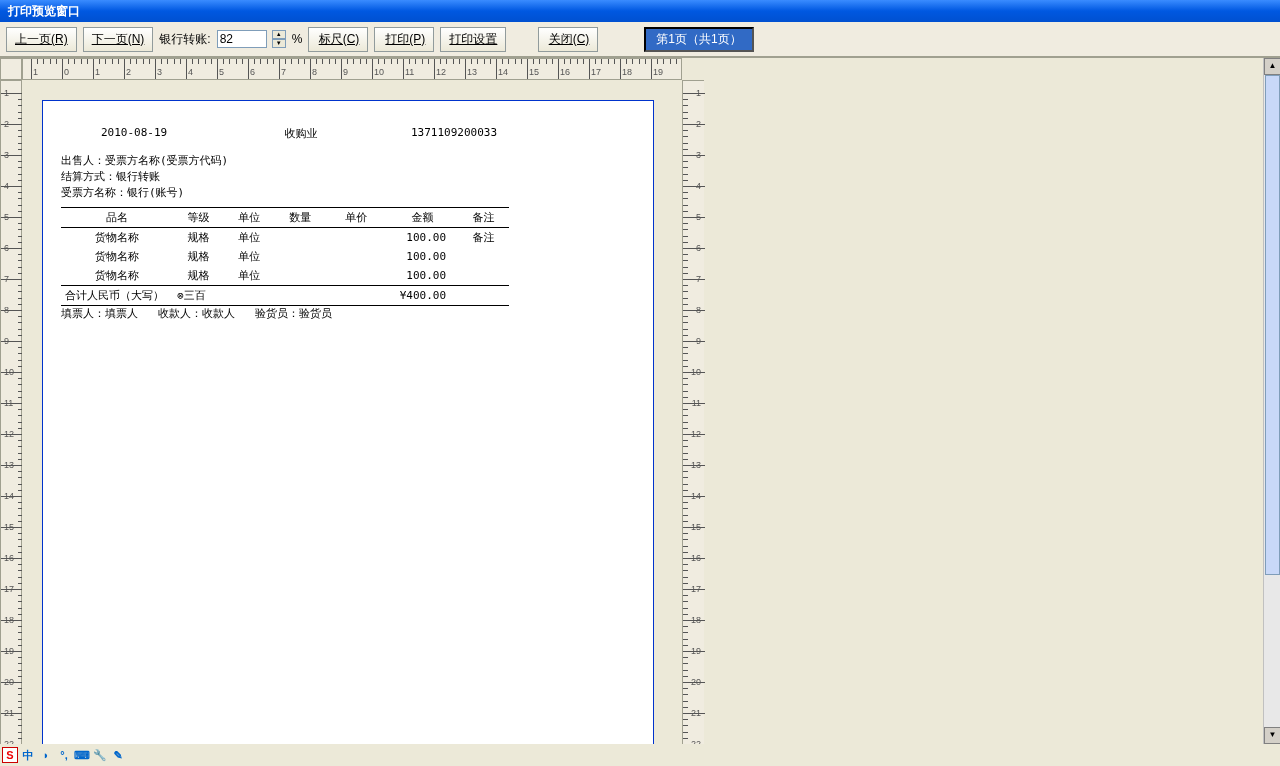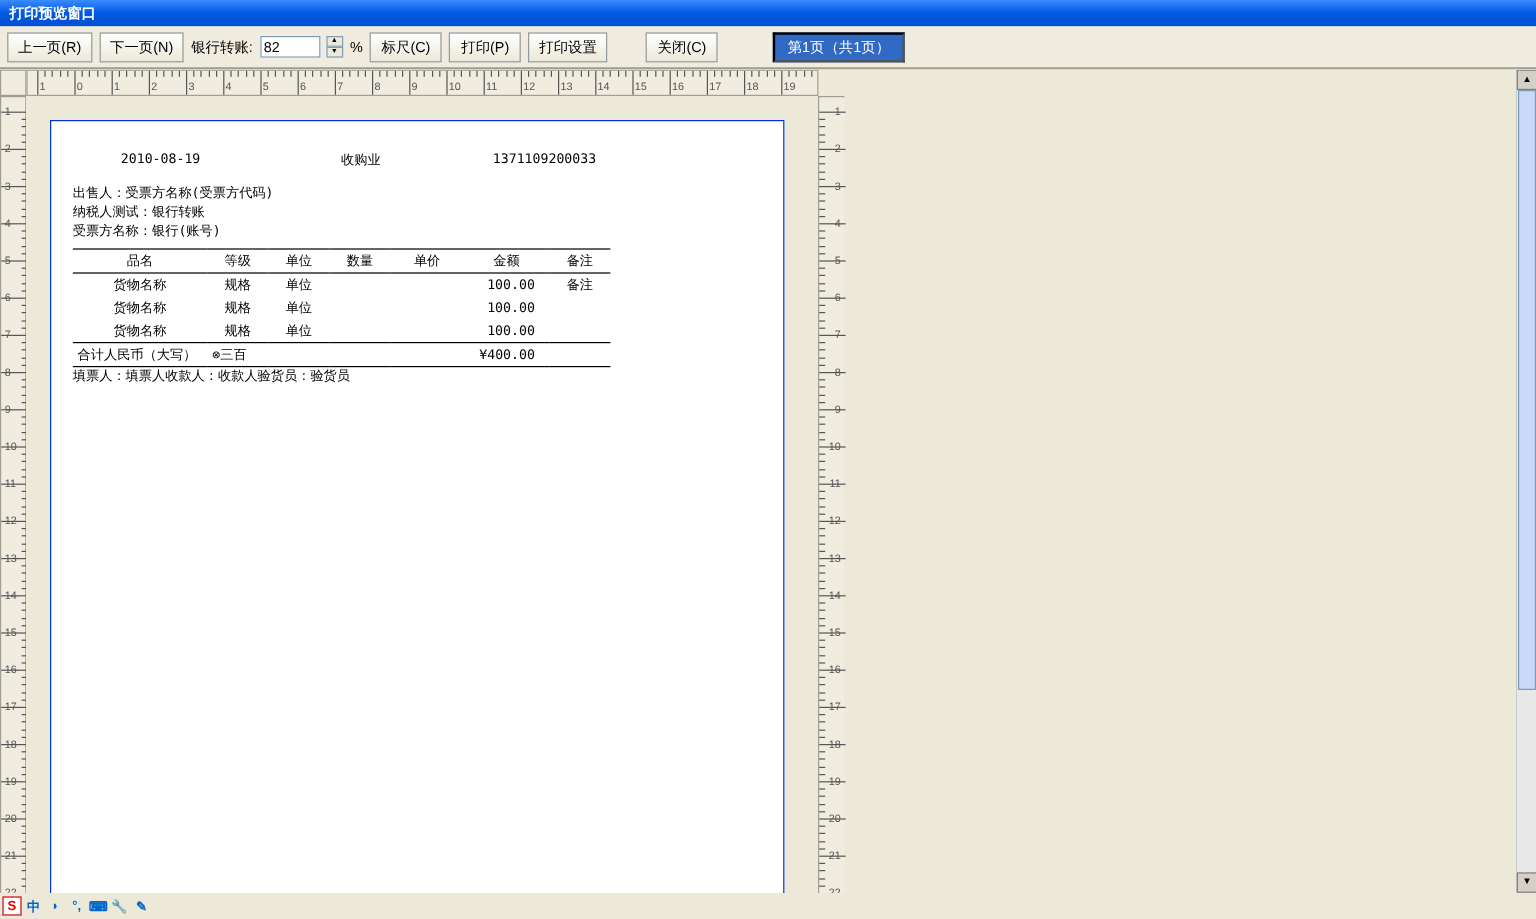--- a/index.html
+++ b/index.html
@@ -27,21 +27,22 @@
   padding: 0 6px;
   gap: 6px;
 }
 .btn {
   background: linear-gradient(to bottom, #fff, #ece9d8);
   border: 1px solid #919b9c;
   padding: 3px 8px;
   font-size: 12px;
   cursor: pointer;
   min-width: 60px;
-  text-align: center;
+  text-align: right;
+  text-decoration: underline;
 }
 .zoom-label { font-size: 12px; }
 .zoom-input {
   width: 50px;
   border: 1px solid #7f9db9;
   background: #fff;
   padding: 1px 2px;
   font-size: 12px;
 }
 .spinner {
@@ -104,21 +105,21 @@
   padding: 25px 10px 10px 10px;
 }
 .doc-head { display:flex; padding:0 8px; margin-bottom:12px;}
 .doc-head div { flex:1; font-size:11px; font-family: SimSun, monospace;}
 .info-block { padding:0 8px; font-size:11px; font-family: SimSun, monospace; line-height:16px;}
 .tbl { width: 448px; margin: 6px 0 0 8px; border-collapse: collapse; font-size:11px; font-family: SimSun, monospace;}
 .tbl th { border-top:1px solid #000; border-bottom:1px solid #000; font-weight:normal; padding:2px 4px; text-align:center;}
 .tbl td { padding:2px 4px; text-align:center;}
 .tbl tfoot td { border-top:1px solid #000; border-bottom:1px solid #000;}
 .foot-info { padding:4px 8px 0 8px; font-size:11px; font-family: SimSun, monospace; line-height:16px;}
-.sig-row { display:flex; padding:0 8px; font-size:11px; font-family: SimSun, monospace; }
+.sig-row { display:flex; padding:0 8px; font-size:11px; font-family: SimSun, monospace; gap:20px;}
 .vscroll {
   position:absolute; right:0; top:58px; bottom:22px; width:17px;
   background:#e8e8e8; border-left:1px solid #c0c0c0;
 }
 .vscroll .arrow {
   position:absolute; width:17px; height:17px; background:#d4d0c8;
   border:1px solid #808080; text-align:center; font-size:8px; line-height:14px; cursor:pointer;
 }
 .vscroll .thumb {
   position:absolute; top:17px; width:15px; left:1px; height:500px;
@@ -563,21 +564,21 @@
         <div class="lab" style="top: 658px;">22</div>
       </div>
     <div class="paper">
       <div class="doc-head">
         <div style="flex:0 0 180px; padding-left:40px;">2010-08-19</div>
         <div style="flex:0 0 120px; text-align:center;">收购业</div>
         <div style="flex:1; text-align:left; padding-left:50px;">1371109200033</div>
       </div>
       <div class="info-block">
         <div><span>出售人：</span><span>受票方名称(受票方代码)</span></div>
-        <div><span>纳税人测试：</span><span>银行转账</span></div>
+        <div><span>结算方式：</span><span>银行转账</span></div>
         <div><span>受票方名称：</span><span>银行(账号)</span></div>
       </div>
       <table class="tbl">
         <thead>
             <tr>
           <th style="width:110px">品名</th>
           <th style="width:50px">等级</th>
           <th style="width:50px">单位</th>
           <th style="width:50px">数量</th>
           <th style="width:60px">单价</th>

